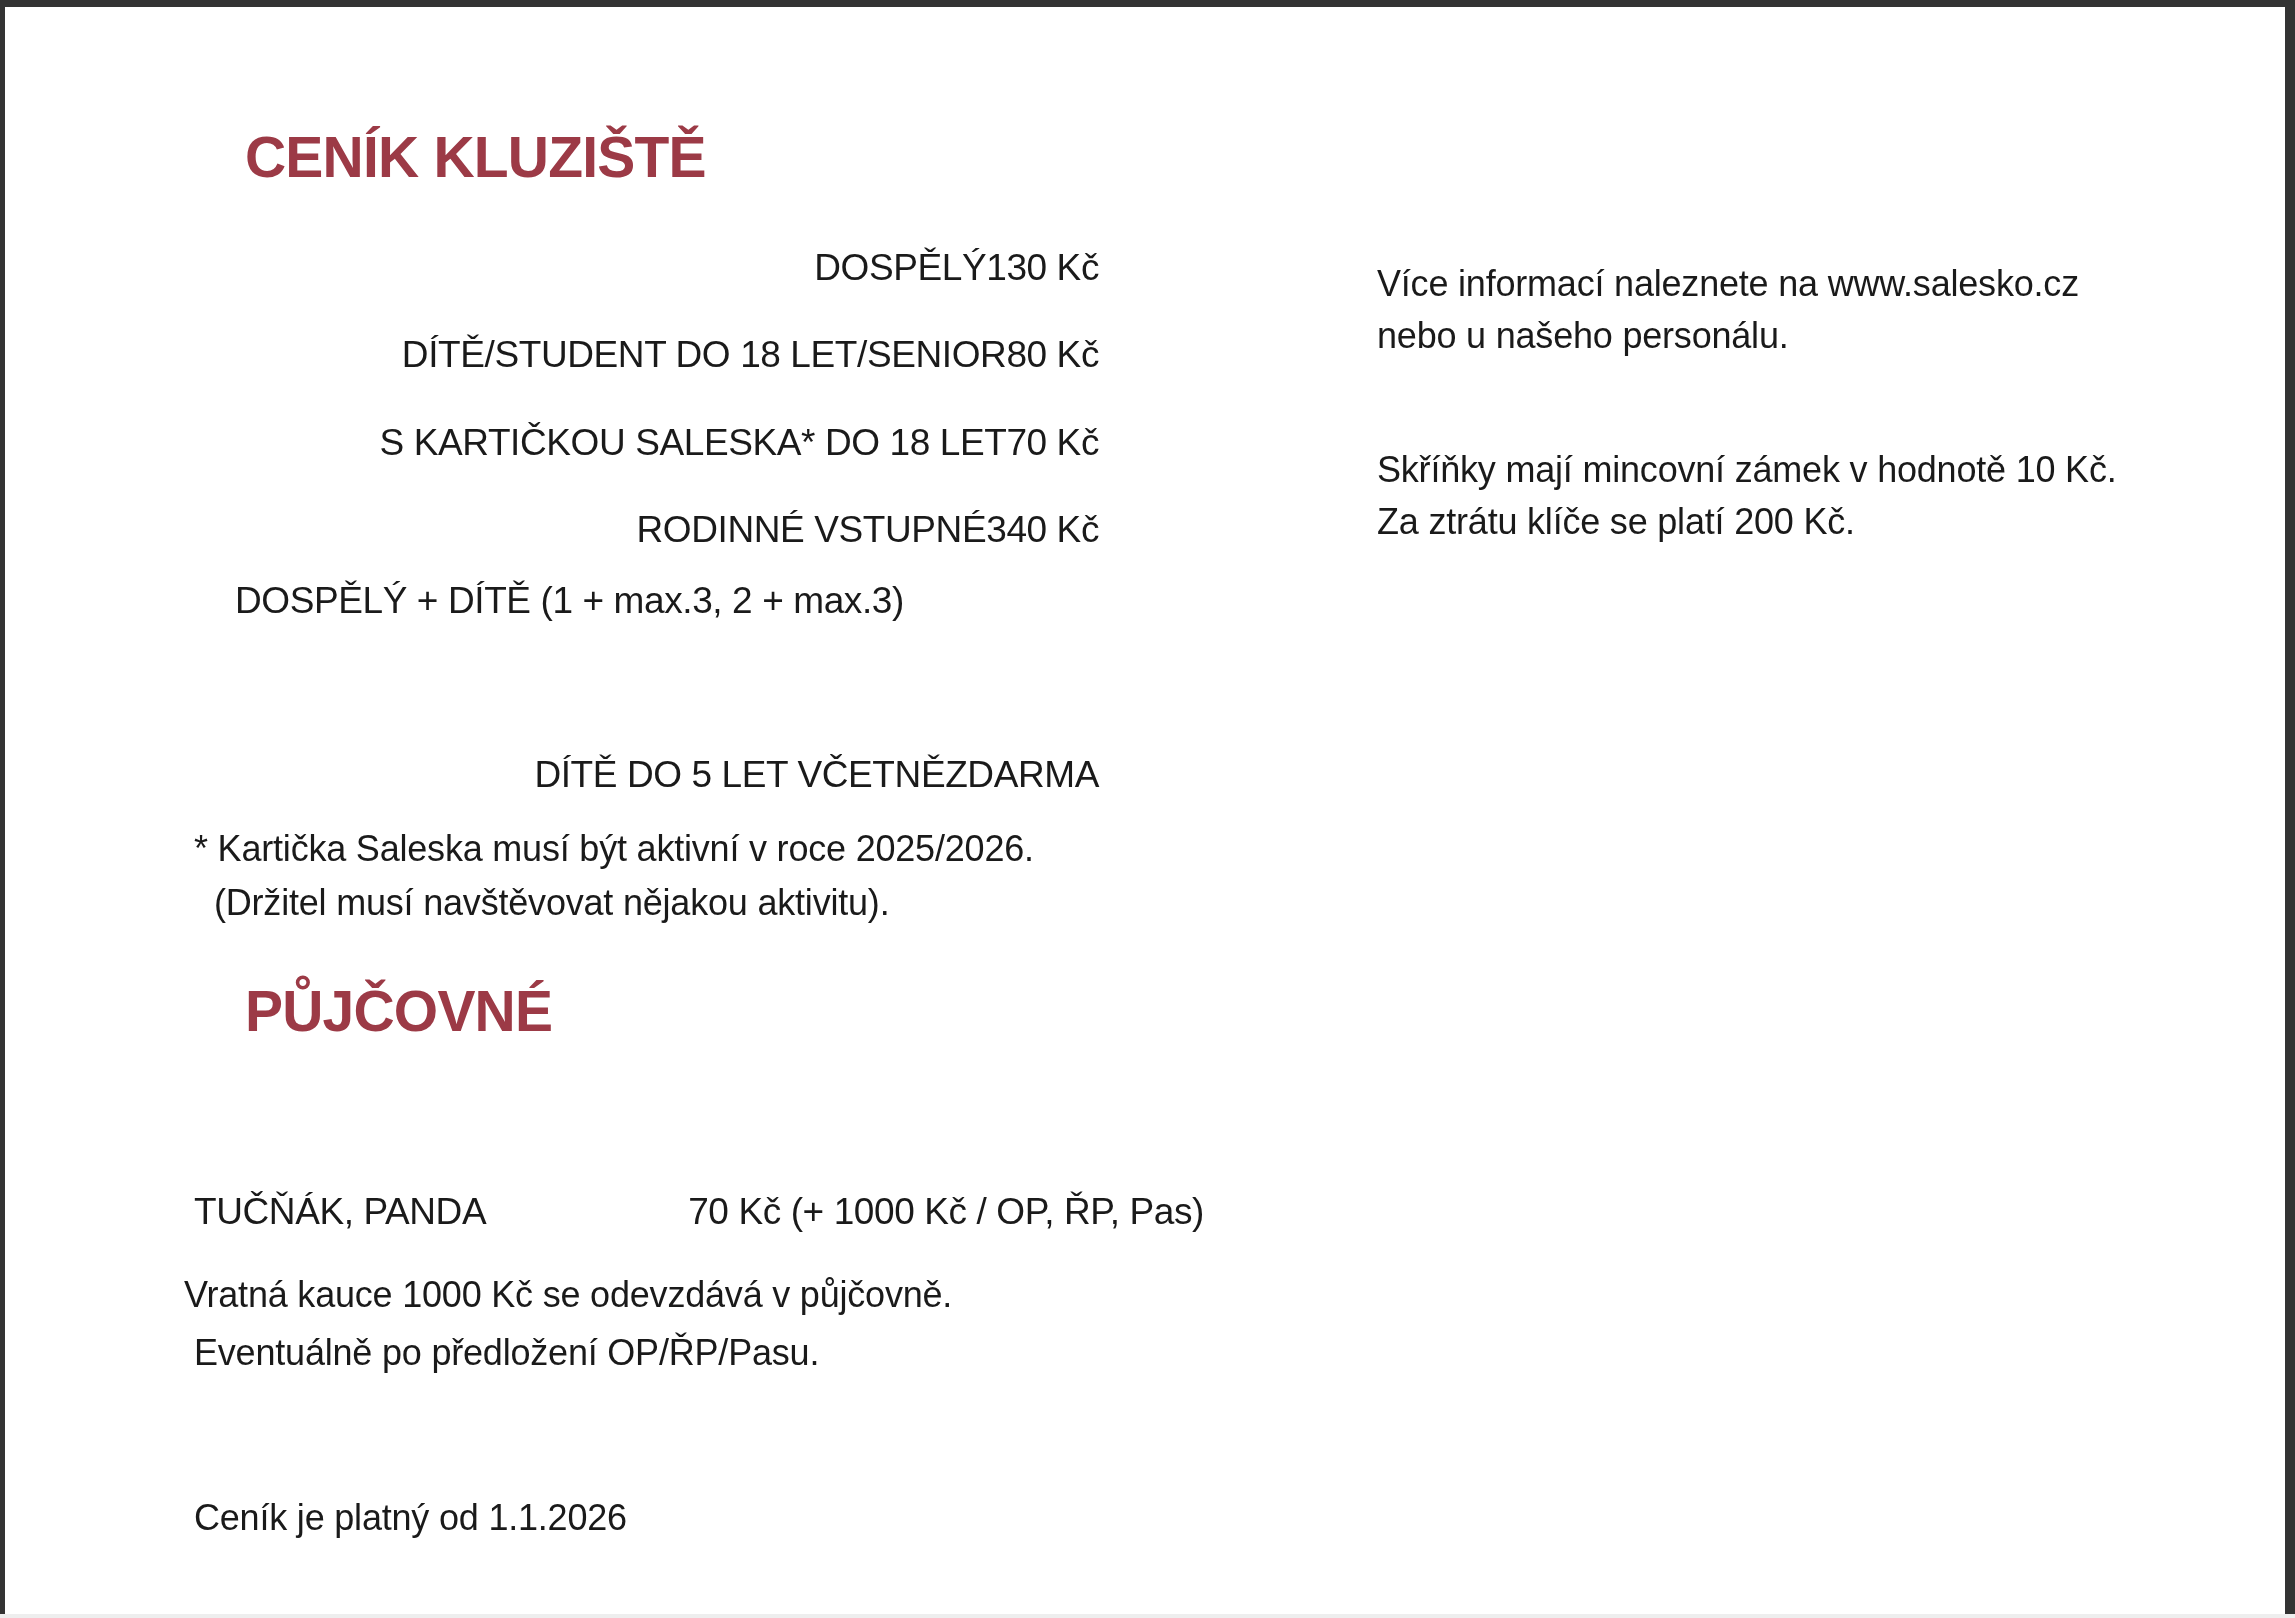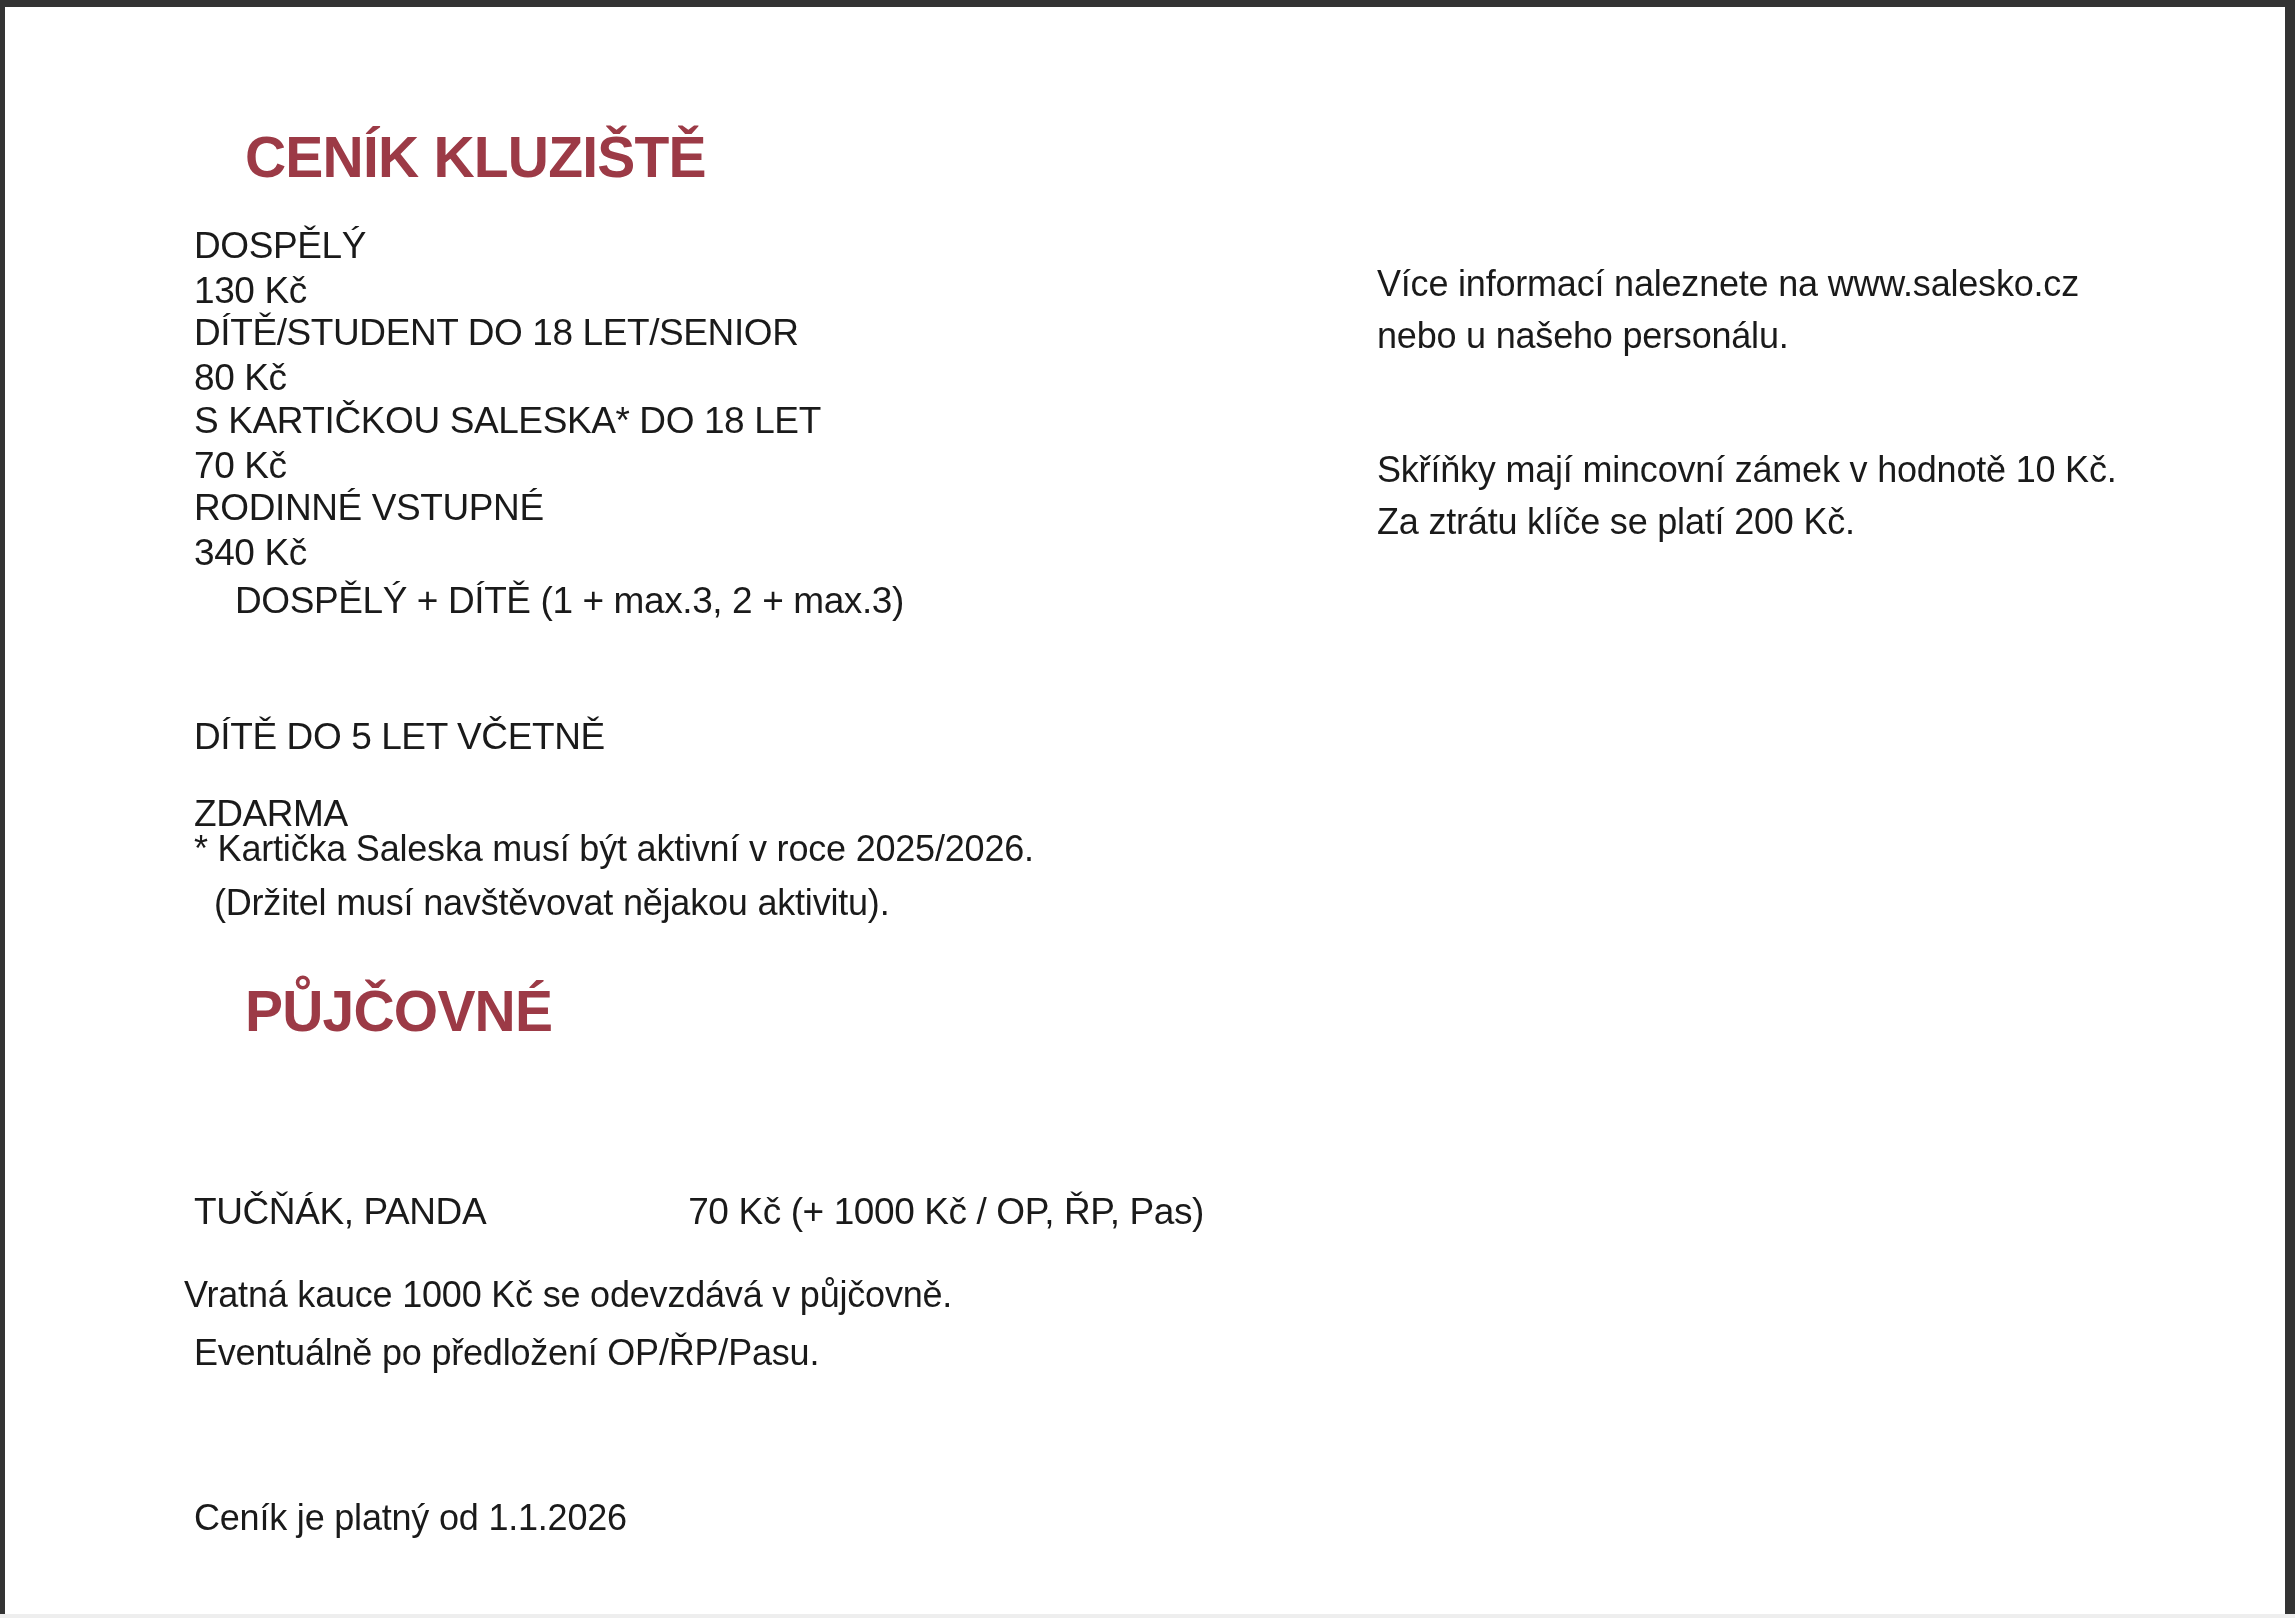--- a/index.html
+++ b/index.html
@@ -43,25 +43,24 @@
     line-height: 58px;
     margin-left: 46px;
   }
   .row {
     position: absolute;
     left: 194px;
     width: 905px;
     height: 45px;
     line-height: 45px;
     display: flex;
-    justify-content: center;
+    justify-content: flex-end;
     font-size: 37px;
     letter-spacing: -0.4px;
     white-space: nowrap;
-    flex-direction: column;
   }
   .rental-row {
     position: absolute;
     left: 194px;
     width: 1010px;
     height: 45px;
     line-height: 45px;
     display: flex;
     justify-content: space-between;
     font-size: 37px;
@@ -114,21 +113,21 @@
   </div>
 
   <div class="row" style="top:507px;">
     <span>RODINNÉ VSTUPNÉ</span>
     <span>340 Kč</span>
   </div>
 
   <div class="subline" style="top:578px;">DOSPĚLÝ + DÍTĚ (1 + max.3, 2 + max.3)</div>
 
 
-  <div class="row" style="top:752px;gap:32px;">
+  <div class="row" style="top:752px;">
     <span>DÍTĚ DO 5 LET VČETNĚ</span>
     <span>ZDARMA</span>
   </div>
 
   <div class="smalltext" style="left:194px; top:829px;">* Kartička Saleska musí být aktivní v roce 2025/2026.</div>
   <div class="smalltext" style="left:214px; top:883px;">(Držitel musí navštěvovat nějakou aktivitu).</div>
 
   <div class="heading" style="left:199px; top:982px;">PŮJČOVNÉ</div>
 
 

